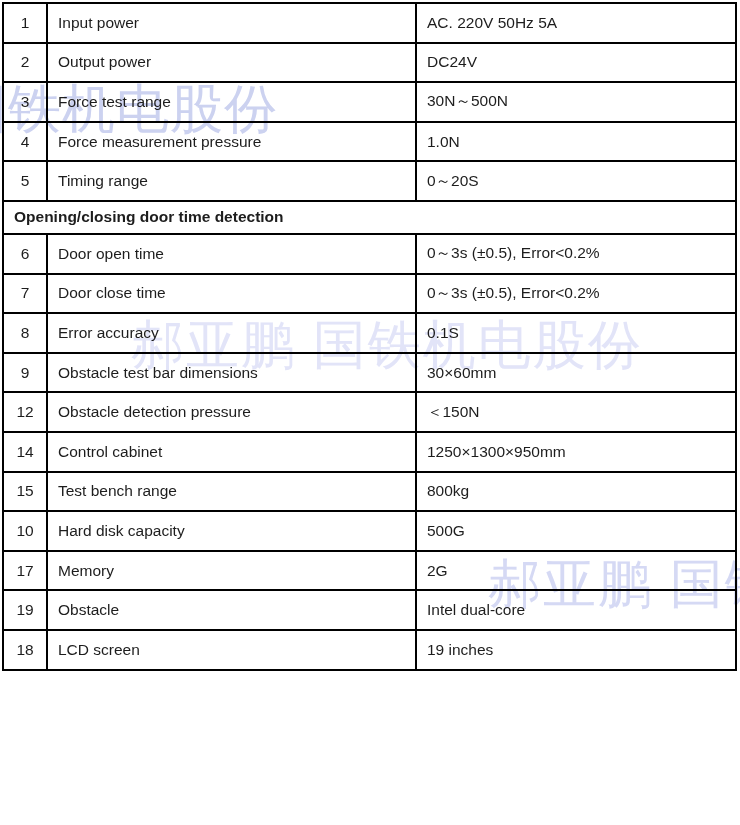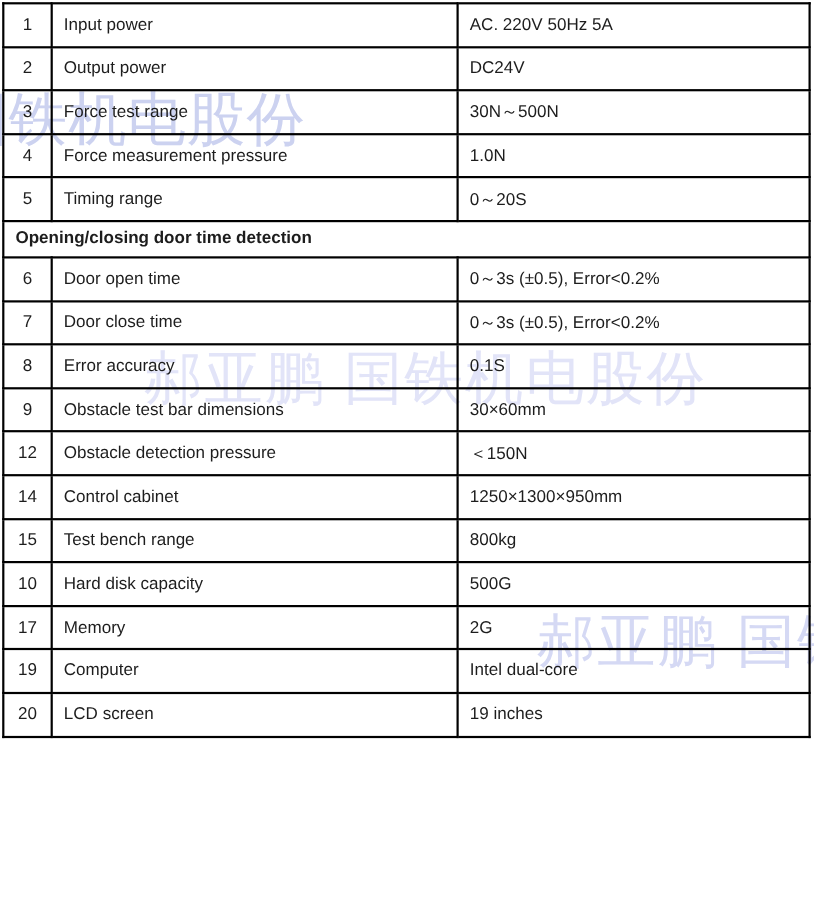--- a/index.html
+++ b/index.html
@@ -132,22 +132,22 @@
         <td class="name">Hard disk capacity</td>
         <td class="value">500G</td>
       </tr>
       <tr class="data-row">
         <td class="num">17</td>
         <td class="name">Memory</td>
         <td class="value">2G</td>
       </tr>
       <tr class="data-row">
         <td class="num">19</td>
-        <td class="name">Computer</td>
+        <td class="name">Obstacle</td>
         <td class="value">Intel dual-core</td>
       </tr>
       <tr class="data-row">
-        <td class="num">20</td>
+        <td class="num">18</td>
         <td class="name">LCD screen</td>
         <td class="value">19 inches</td>
       </tr>
     </tbody>
 </table>
 
 </body></html>

